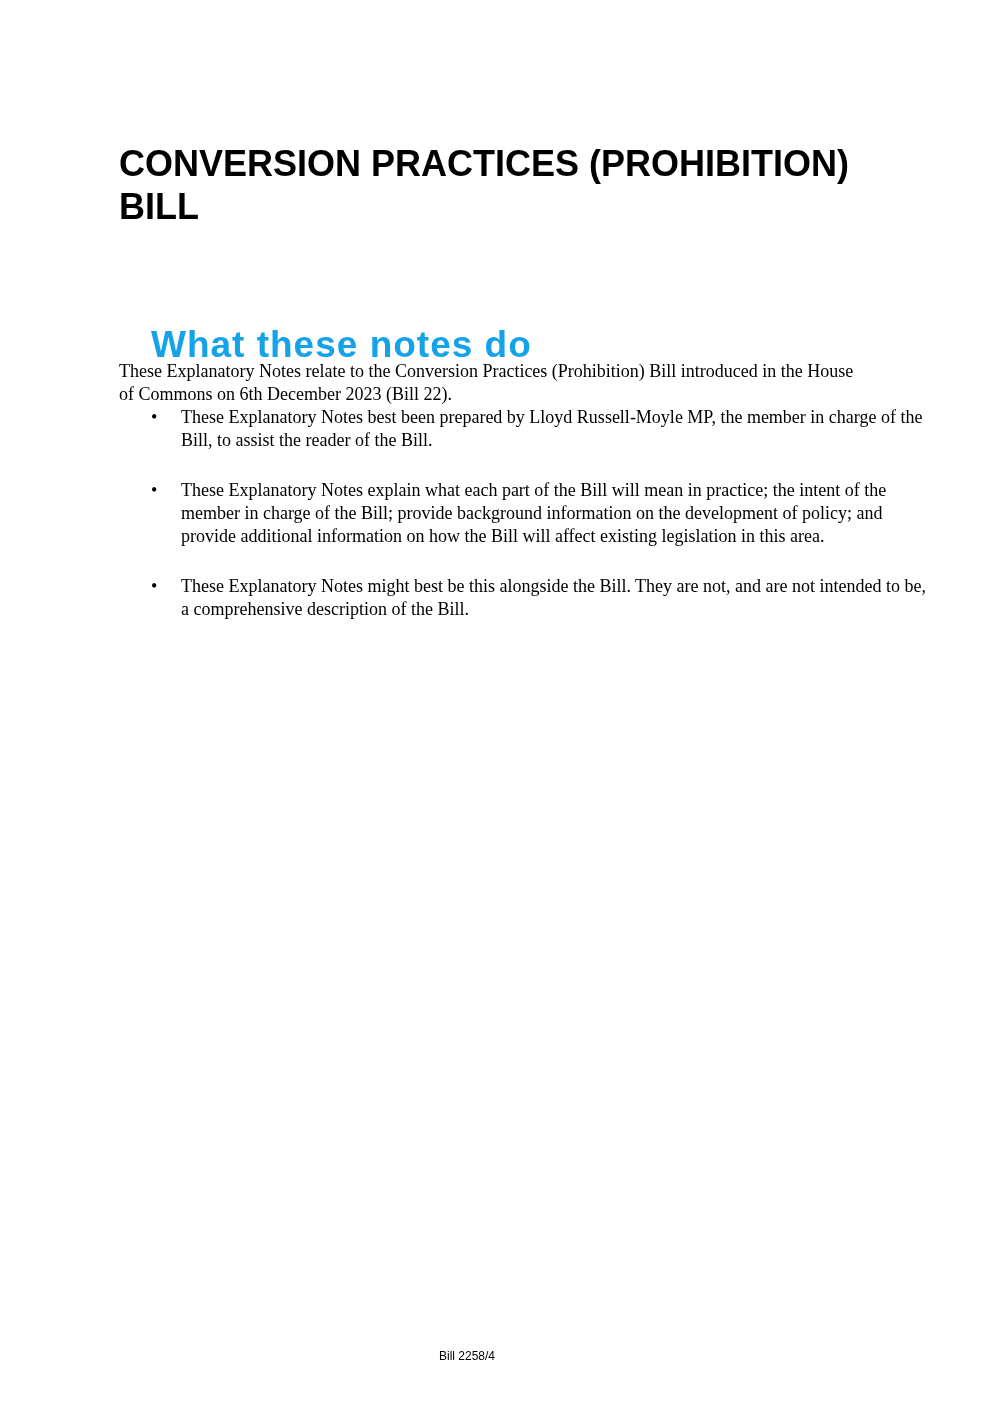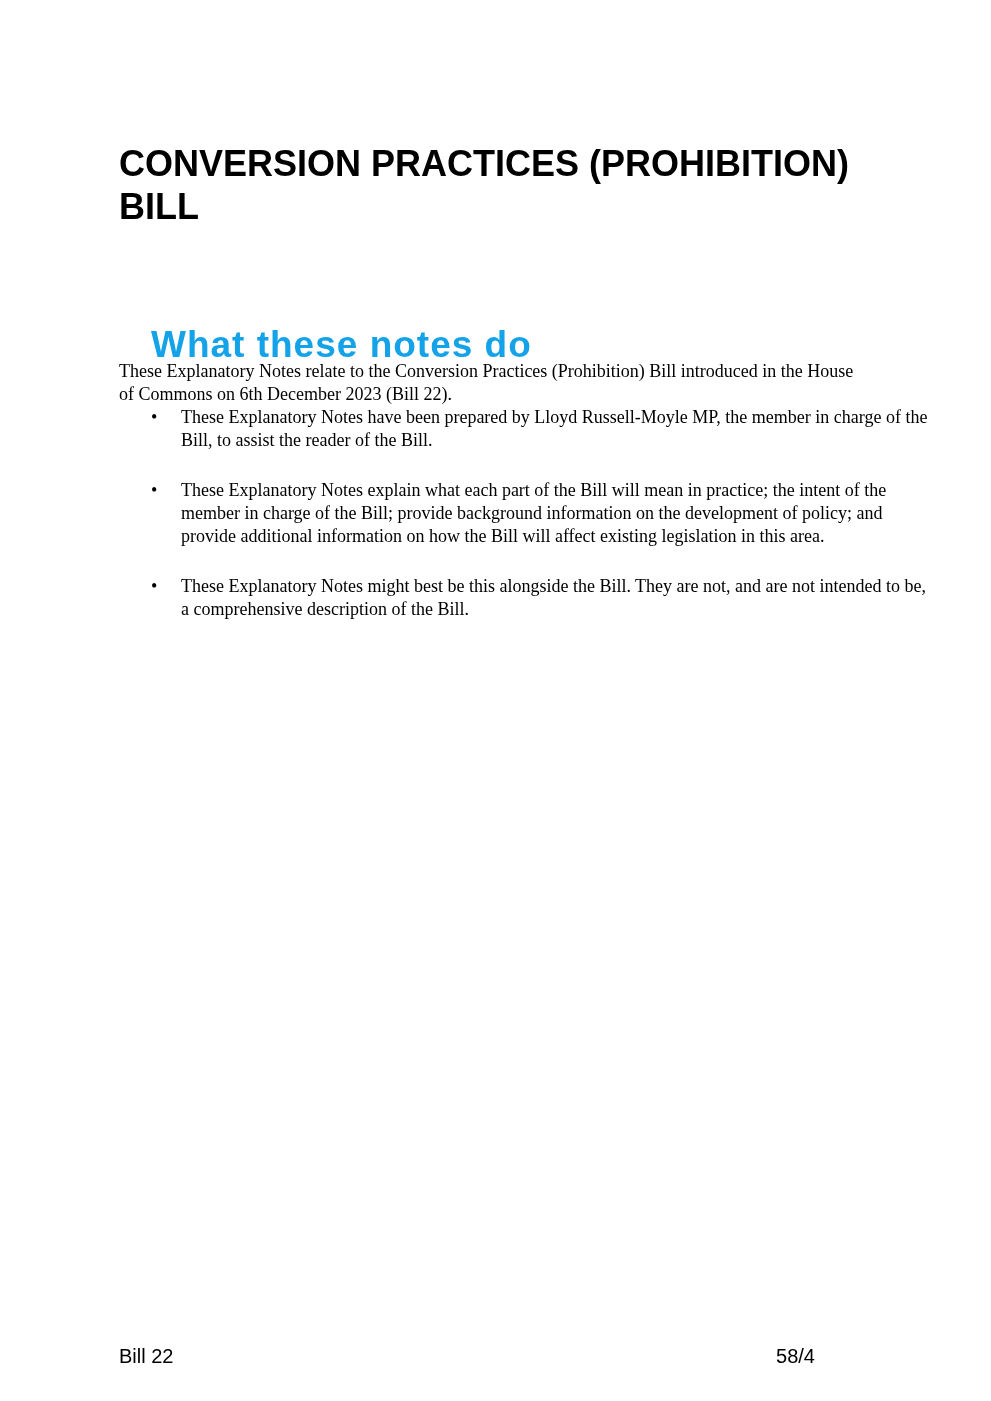--- a/index.html
+++ b/index.html
@@ -83,43 +83,43 @@
     left: -30px;
     top: 0;
     font-size: 18px;
   }
   .footer {
     position: absolute;
     left: 119px;
     top: 1346px;
     width: 696px;
     display: flex;
-    justify-content: space-between;
+    justify-content: center;
     font-family: "Liberation Sans", sans-serif;
-    font-size: 20px;
+    font-size: 12px;
     line-height: 20px;
     color: #000000;
   }
 </style>
 </head>
 <body>
 
 <div class="page">
 
   <h1 class="doc-title">CONVERSION PRACTICES (PROHIBITION) BILL</h1>
 
 
   <h3 class="section-heading" style="color: rgb(20, 163, 232);">What these notes do</h3>
 
   <p class="intro-paragraph">These Explanatory Notes relate to the Conversion Practices (Prohibition) Bill introduced in the House of Commons on 6th December 2023 (Bill 22).</p>
 
   <ul class="bullet-list">
     <li>
       <span class="bullet-marker">•</span>
-      <span>These Explanatory Notes have been prepared by Lloyd Russell-Moyle MP, the member in charge of the Bill, to assist the reader of the Bill.</span>
+      <span>These Explanatory Notes best been prepared by Lloyd Russell-Moyle MP, the member in charge of the Bill, to assist the reader of the Bill.</span>
     </li>
     <li>
       <span class="bullet-marker">•</span>
       <span>These Explanatory Notes explain what each part of the Bill will mean in practice; the intent of the member in charge of the Bill; provide background information on the development of policy; and provide additional information on how the Bill will affect existing legislation in this area.</span>
     </li>
     <li>
       <span class="bullet-marker">•</span>
       <span>These Explanatory Notes might best be this alongside the Bill. They are not, and are not intended to be, a comprehensive description of the Bill.</span>
     </li>
   </ul>

